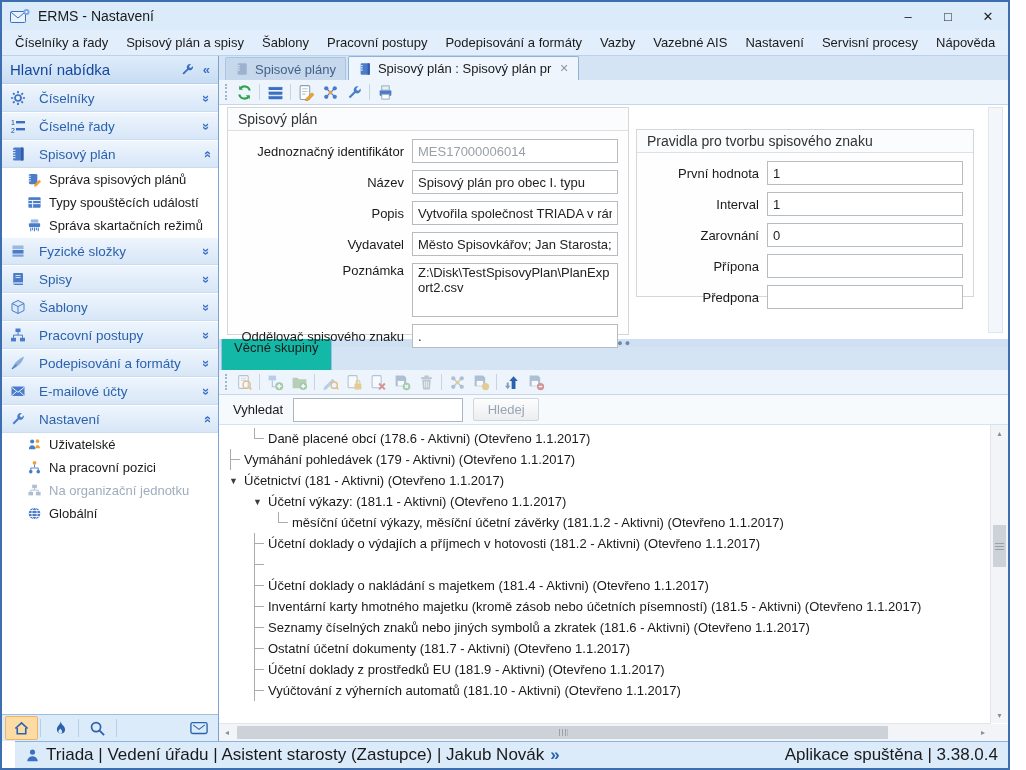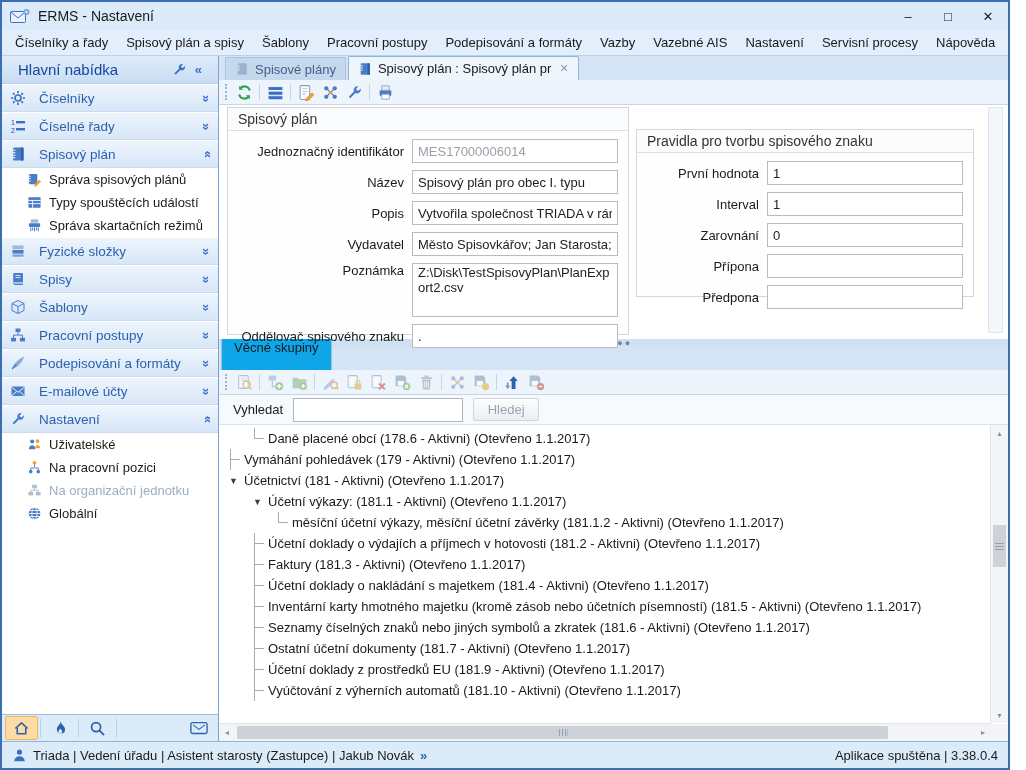--- a/index.html
+++ b/index.html
@@ -9,21 +9,21 @@
   .titlebar .apptitle{font-size:14px;color:#1a1a1a;margin-left:8px;}
   .wctl{margin-left:auto;display:flex;height:100%;}
   .wbtn{width:40px;display:flex;align-items:center;justify-content:center;font-size:13px;color:#222;cursor:default;}
   
   .menubar{height:25px;flex:none;background:#e2eefb;display:flex;align-items:center;padding-left:4px;border-bottom:1px solid #bcd2ea;}
   .menuitem{padding:0 9px;font-size:13px;color:#1a1a1a;line-height:24px;}
   
   .body{flex:1;display:flex;min-height:0;}
   
   .sidebar{width:216px;flex:none;border-right:1px solid #7aa3d4;display:flex;flex-direction:column;background:#fff;}
-  .sb-header{height:27px;flex:none;display:flex;align-items:center;padding:0 16px;background:linear-gradient(#dfedfb,#c7dcf3);border-bottom:1px solid #b7cfe9;color:#16479c;font-size:15px;}
+  .sb-header{height:27px;flex:none;display:flex;align-items:center;padding:0 8px;background:linear-gradient(#dfedfb,#c7dcf3);border-bottom:1px solid #b7cfe9;color:#16479c;font-size:15px;}
   .sb-header .hicons{margin-left:auto;display:flex;align-items:center;gap:8px;color:#2b62ad;}
   .sgroup{height:26px;flex:none;display:flex;align-items:center;gap:13px;padding:0 8px;background:linear-gradient(#eef5fd,#d7e6f7);border-top:1px solid #fdfefe;border-bottom:1px solid #c9dcf0;color:#2b62ad;font-size:13.5px;}
   .sgroup .chev{margin-left:auto;}
   .chev{display:inline-block;color:#3a6fc4;font-size:13px;font-weight:bold;}
   .chev.down{transform:rotate(90deg);}
   .chev.up{transform:rotate(-90deg);}
   .ssub{height:23px;flex:none;display:flex;align-items:center;gap:7px;padding-left:25px;font-size:13px;color:#1a1a1a;background:#fff;}
   .ssub.disabled{color:#9fadbe;}
   .sb-fill{flex:1;background:#fff;}
   .sb-toolbar{height:26px;flex:none;background:#dcebfa;border-top:1px solid #9ebfe0;display:flex;align-items:center;padding:0 3px;gap:2px;}
@@ -52,21 +52,21 @@
   .flabel{width:172px;flex:none;text-align:right;padding-right:8px;font-size:13px;color:#1a1a1a;}
   .rlabel{width:118px;}
   .finput{flex:1;height:20px;border:1px solid #b7bcc3;font-size:13px;padding:1px 5px;color:#222;background:#fff;font-family:inherit;min-width:0;}
   textarea.finput{height:50px;resize:none;}
   .finput.dis{color:#9aa0a8;}
   .slimscroll{position:absolute;right:5px;top:2px;bottom:6px;width:13px;background:#f3f6fa;border:1px solid #e0e6ed;}
   
   .splitter{height:8px;flex:none;background:#cfe0f2;display:flex;align-items:center;justify-content:center;color:#6d89a7;font-size:9px;letter-spacing:2px;line-height:4px;}
   
   .subtabs{height:23px;flex:none;background:#d5e4f4;display:flex;align-items:flex-end;padding-left:2px;}
-  .subtab{height:22px;display:flex;align-items:center;padding:12px 12px;font-size:13px;background:#0ea5e9;color:#1a1a1a;border:1px solid #9ebfe0;border-bottom:none;border-radius:2px 2px 0 0;}
+  .subtab{height:22px;display:flex;align-items:center;padding:12px 12px;font-size:13px;background:#14b8a6;color:#1a1a1a;border:1px solid #9ebfe0;border-bottom:none;border-radius:2px 2px 0 0;}
   .searchrow{height:29px;flex:none;display:flex;align-items:center;gap:10px;padding-left:14px;background:#f6fafd;border-bottom:1px solid #d5e2f0;}
   .searchrow .slabel{font-size:13px;color:#1a1a1a;}
   .sinput{width:158px;height:20px;border:1px solid #aeb6bf;font-size:13px;padding:1px 5px;font-family:inherit;}
   .sbutton{width:66px;height:23px;font-size:13px;color:#9aa5b1;background:linear-gradient(#fdfdfd,#ebeef1);border:1px solid #cfd6dd;border-radius:2px;font-family:inherit;}
   
   .treewrap{flex:1;display:flex;flex-direction:column;min-height:0;background:#fff;}
   .tree{flex:1;position:relative;overflow:hidden;padding-top:3px;}
   .trow{display:flex;align-items:center;height:21px;font-size:13px;color:#1a1a1a;white-space:nowrap;overflow:hidden;}
   .i1{padding-left:10px;}.i2{padding-left:34px;}.i3{padding-left:58px;}
   .expander{width:15px;flex:none;color:#3c3c3c;font-size:9px;}
@@ -78,21 +78,21 @@
   .varrow{position:absolute;left:0;right:0;height:16px;display:flex;align-items:center;justify-content:center;color:#8a8f96;font-size:8px;}
   .vthumb{position:absolute;left:2px;right:2px;top:100px;height:42px;background:#cdd2d9;background-image:repeating-linear-gradient(#9aa0a8 0 1px,transparent 1px 3px);background-size:9px 7px;background-position:center;background-repeat:no-repeat;border-radius:1px;}
   .vthumbbase{position:absolute;left:2px;right:2px;top:100px;height:42px;background:#cdd2d9;border-radius:1px;}
   .hscroll{height:17px;flex:none;background:#f2f4f7;border-top:1px solid #e3e7ec;display:flex;align-items:center;position:relative;margin-right:17px;}
   .harrow{width:16px;text-align:center;color:#8a8f96;font-size:8px;flex:none;}
   .htrack{flex:1;position:relative;height:100%;}
   .hthumb{position:absolute;left:2px;top:2px;bottom:2px;width:88%;background:#cdd2d9;border-radius:1px;}
   .hgrip{position:absolute;left:50%;top:3px;bottom:3px;width:9px;transform:translateX(-50%);background:repeating-linear-gradient(90deg,#9aa0a8 0 1px,transparent 1px 3px);}
   .corner{position:absolute;right:-17px;top:0;bottom:0;width:17px;background:#f2f4f7;}
   
-  .statusbar{height:26px;flex:none;background:#dcebfa;border-top:1px solid #8fb4dc;display:flex;align-items:center;padding:0 10px;font-size:13px;color:#1a1a1a;gap:6px;}
+  .statusbar{height:26px;flex:none;background:#dcebfa;border-top:1px solid #8fb4dc;display:flex;align-items:center;padding:0 10px;font-size:17px;color:#1a1a1a;gap:6px;margin-left:13px;}
   .statusbar .more{color:#2b62ad;font-weight:bold;}
   .statusbar .right{margin-left:auto;}
   svg{display:block;}
 </style>
 </head>
 <body>
 
 <div class="window">
 
   <div class="titlebar">
@@ -638,21 +638,20 @@
           <div class="trow i3">
               <span class="conn last"></span>
               <span>měsíční účetní výkazy, měsíční účetní závěrky (181.1.2 - Aktivni) (Otevřeno 1.1.2017)</span>
             </div>
           <div class="trow i2">
               <span class="conn tee"></span>
               <span>Účetní doklady o výdajích a příjmech v hotovosti (181.2 - Aktivni) (Otevřeno 1.1.2017)</span>
             </div>
           <div class="trow i2">
               <span class="conn tee"></span>
-              <span>Faktury (181.3 - Aktivni) (Otevřeno 1.1.2017)</span>
             </div>
           <div class="trow i2">
               <span class="conn tee"></span>
               <span>Účetní doklady o nakládání s majetkem (181.4 - Aktivni) (Otevřeno 1.1.2017)</span>
             </div>
           <div class="trow i2">
               <span class="conn tee"></span>
               <span>Inventární karty hmotného majetku (kromě zásob nebo účetních písemností) (181.5 - Aktivni) (Otevřeno 1.1.2017)</span>
             </div>
           <div class="trow i2">

